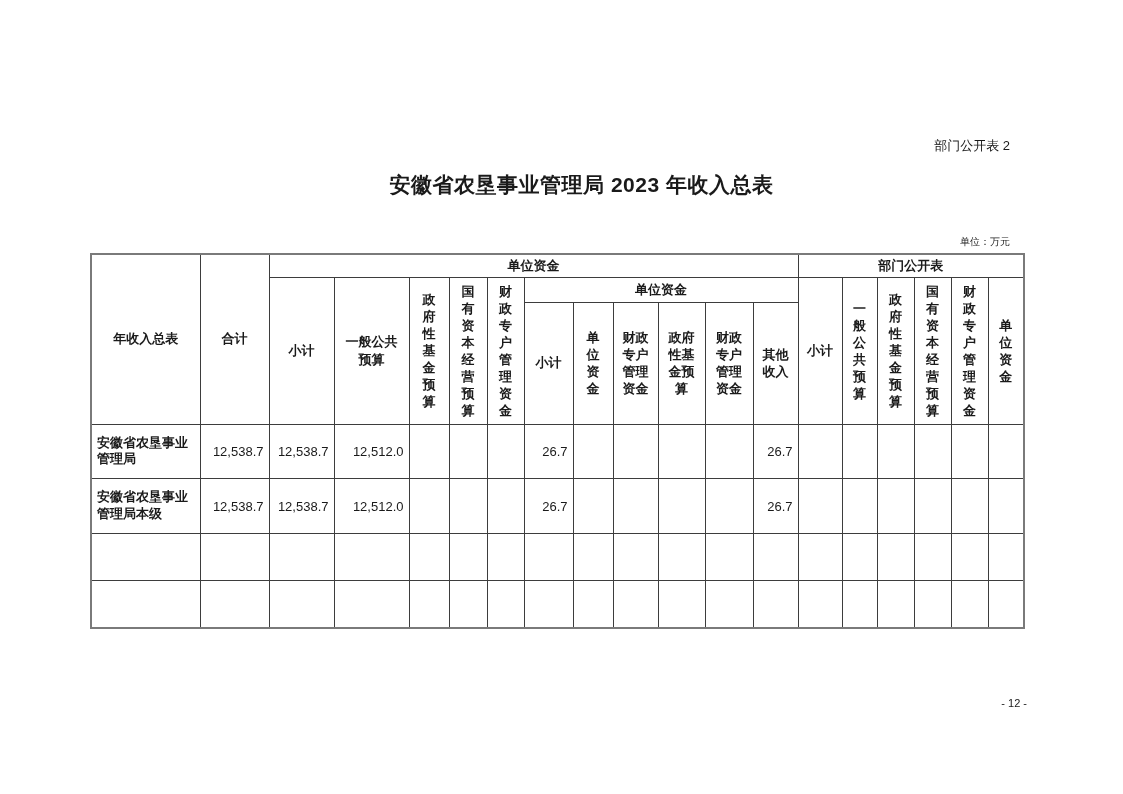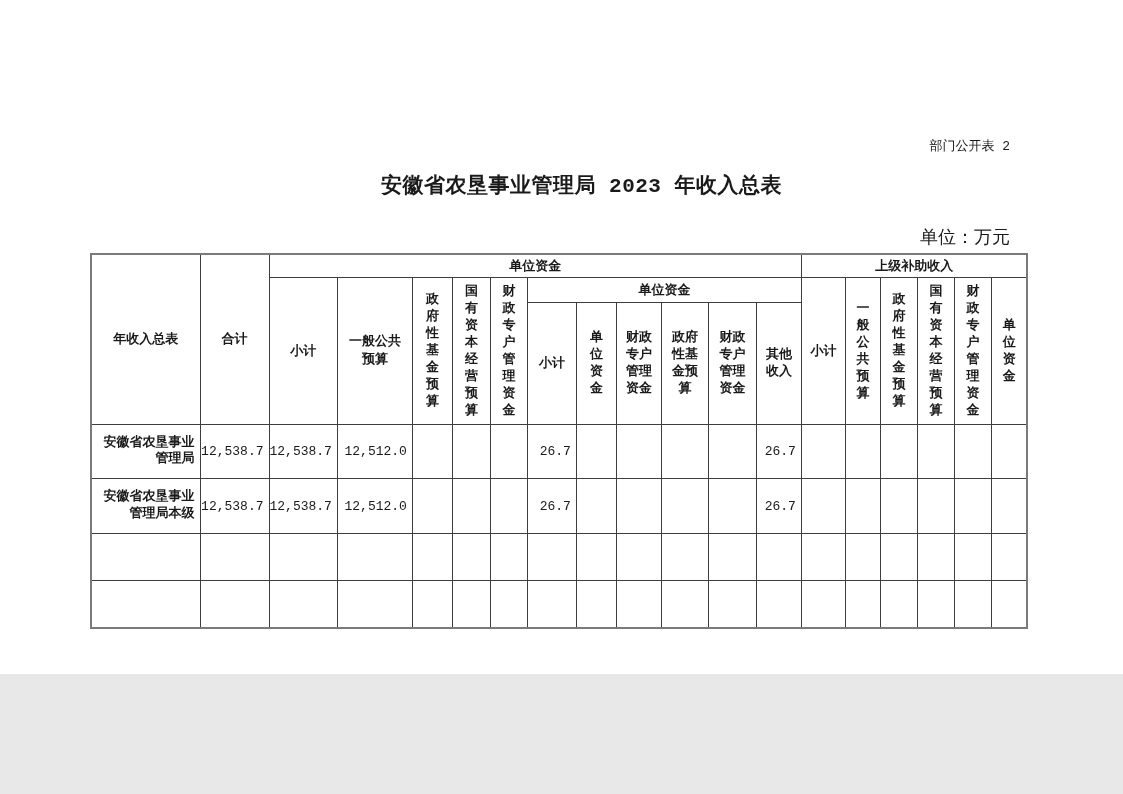--- a/index.html
+++ b/index.html
@@ -1,22 +1,22 @@
 <!DOCTYPE html>
 <html><head>
 <meta charset="utf-8">
 <style>
   * { box-sizing: border-box; }
   html, body { margin: 0; padding: 0; background: #e8e8e8; }
   .page {
     position: relative;
     width: 1123px;
-    height: 674px;
+    height: 794px;
     background: #ffffff;
-    font-family: Liberation Mono, monospace;
+    font-family: Liberation Sans, sans-serif;
     color: #1a1a1a;
     overflow: hidden;
   }
   .doc-label {
     position: absolute;
     top: 137px;
     right: 113px;
     font-size: 13px;
   }
   .title {
@@ -26,23 +26,23 @@
     width: 100%;
     text-align: center;
     font-size: 21px;
     font-weight: bold;
     margin: 0;
     letter-spacing: 0.5px;
     padding-left: 40px;
   }
   .unit-note {
     position: absolute;
-    top: 225px;
+    top: 235px;
     right: 113px;
-    font-size: 18px;
+    font-size: 10px;
   }
   .page-num {
     position: absolute;
     top: 697px;
     right: 96px;
     font-size: 11px;
   }
   table.tbl {
     position: absolute;
     left: 90px;
@@ -64,21 +64,21 @@
   tr.hr1 { height: 23px; }
   tr.hr2 { height: 25px; }
   tr.hr3 { height: 122px; }
   tr.dr1 { height: 43px; }
   tr.dr  { height: 47px; }
   td.num {
     text-align: right;
     padding-right: 5px;
   }
   td.name {
-    text-align: right;
+    text-align: left;
     padding: 10px 5px;
     font-weight: bold;
     line-height: 1.3;
     word-break: break-all;
   }
   .vtext {
     display: inline-block;
     word-break: break-all;
     line-height: 17px;
     vertical-align: middle;
@@ -123,21 +123,21 @@
       <col style="width:37px">
         <col style="width:37px">
         <col style="width:36px">
     </colgroup>
 
     <tbody>
         <tr class="hr1">
       <th rowspan="3">年收入总表</th>
       <th rowspan="3">合计</th>
       <th colspan="11">单位资金</th>
-      <th colspan="6">上级补助收入</th>
+      <th colspan="6">部门公开表</th>
     </tr>
 
     <tr class="hr2">
       <th rowspan="2">小计</th>
       <th rowspan="2"><span class="wrap4">一般公共预算</span></th>
       <th rowspan="2"><span class="vtext v1">政府性基金预算</span></th>
       <th rowspan="2"><span class="vtext v1">国有资本经营预算</span></th>
       <th rowspan="2"><span class="vtext v1">财政专户管理资金</span></th>
       <th colspan="6">单位资金</th>
       <th rowspan="2">小计</th>

